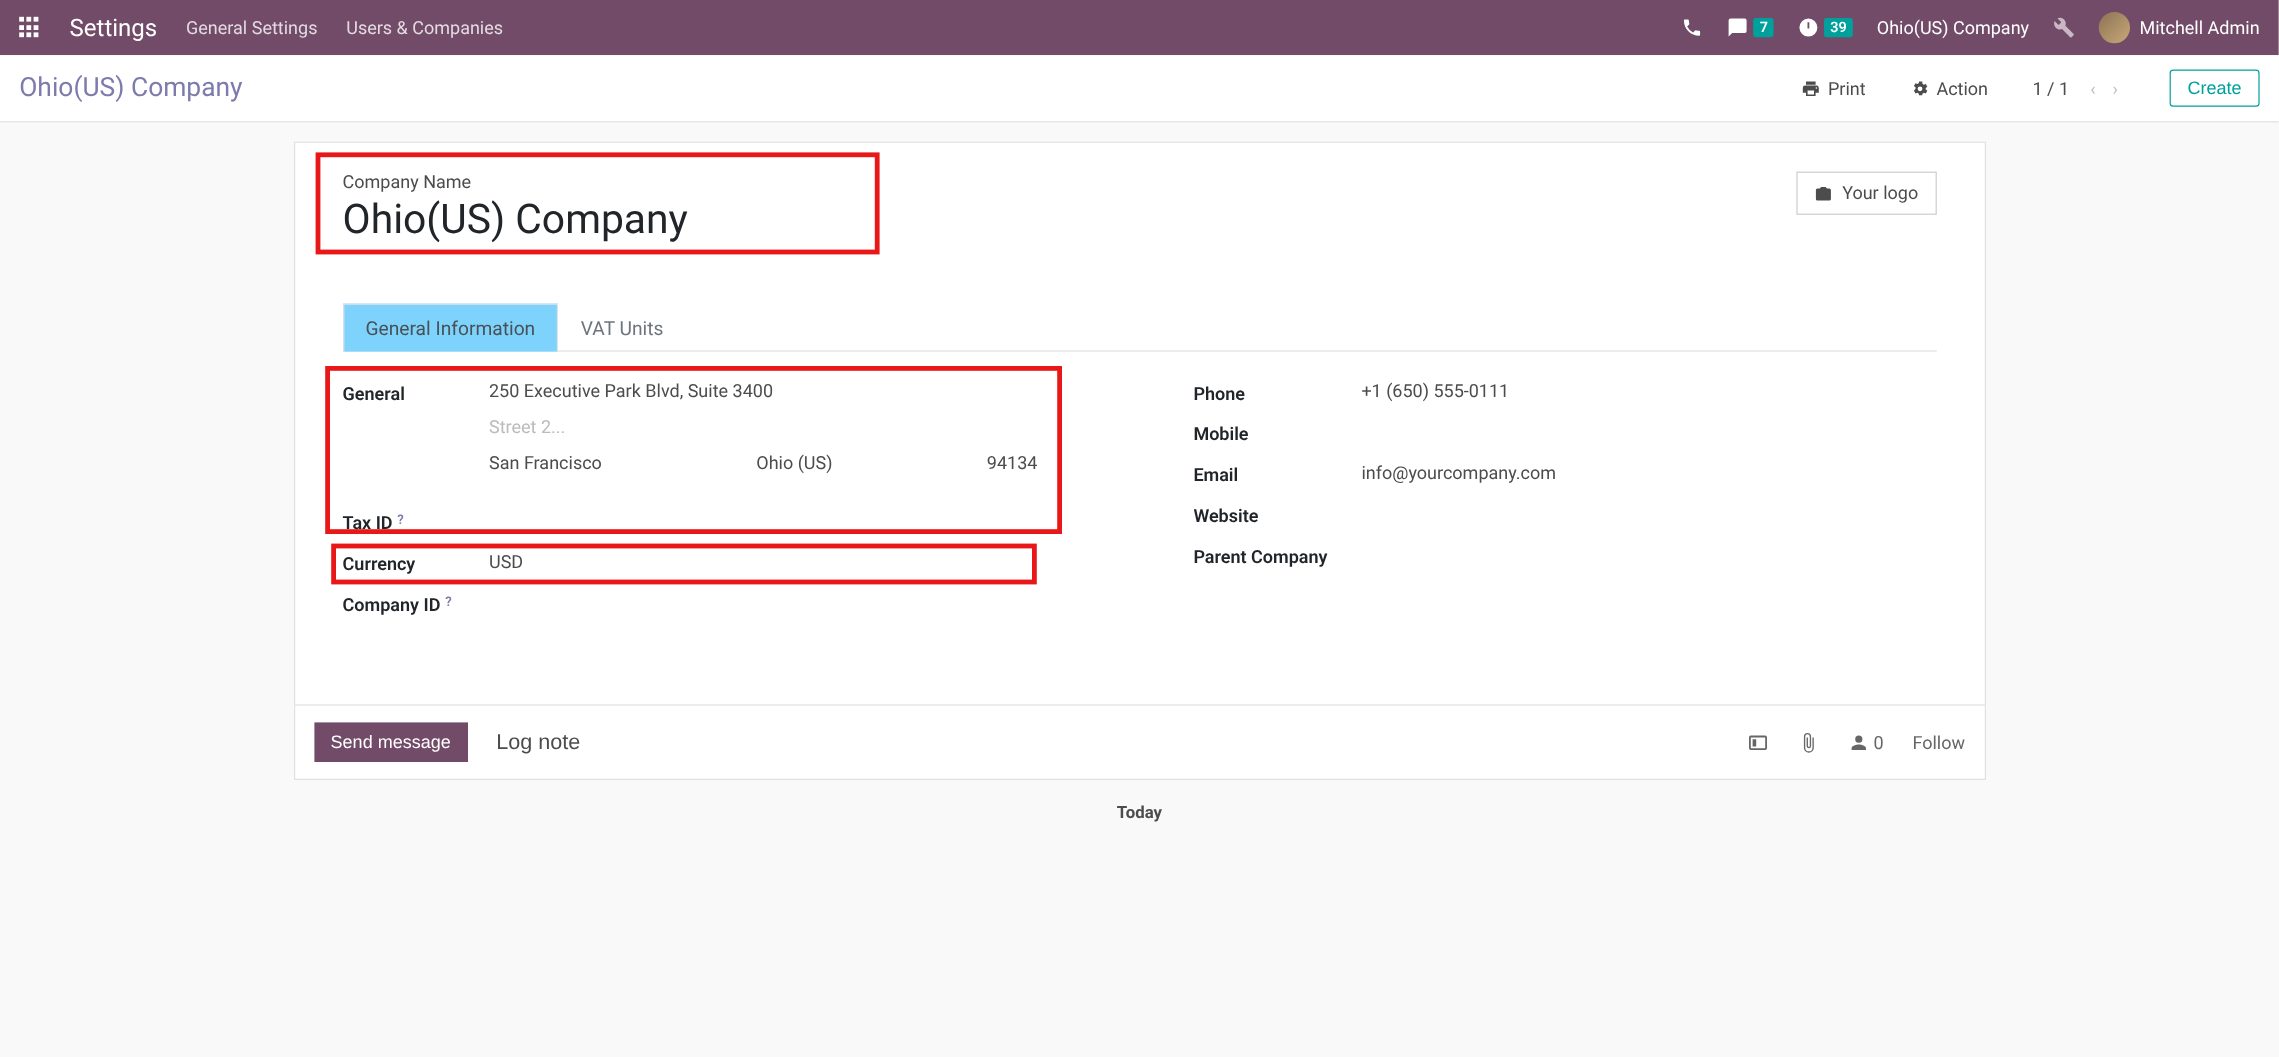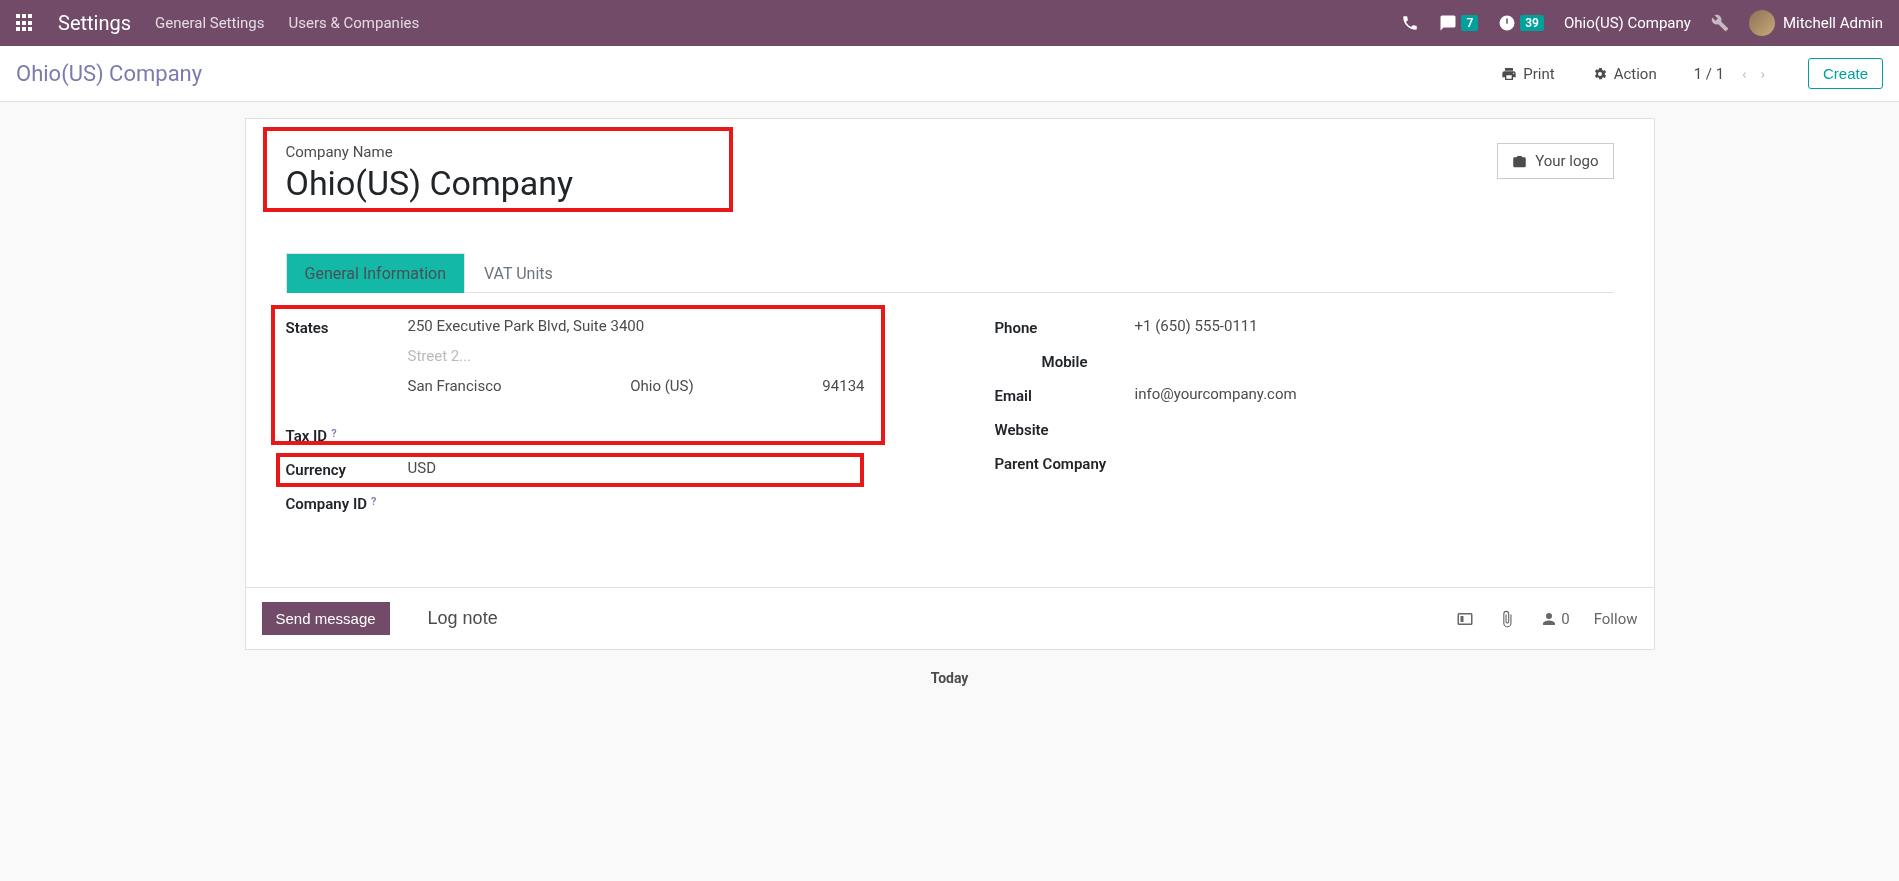--- a/index.html
+++ b/index.html
@@ -42,37 +42,37 @@
 
 .company-label { font-size: 15px; color: #4c4c4c; margin-bottom: 2px; }
 .company-title { font-size: 34px; color: #212529; font-weight: 400; }
 
 .logo-box { position: absolute; right: 40px; top: 24px; border: 1px solid #ccc; padding: 8px 14px; display: flex; align-items: center; gap: 8px; color: #4c4c4c; cursor: pointer; font-size: 15px; }
 .logo-box svg { width: 15px; height: 15px; fill: #4c4c4c; }
 
 
 .tabs { display: flex; border-bottom: 1px solid #dee2e6; margin-top: 50px; }
 .tab { padding: 10px 18px; color: #6c757d; cursor: pointer; font-size: 16px; border: 1px solid transparent; border-bottom: none; margin-bottom: -1px; }
-.tab.active { color: #495057; border-color: #dee2e6; border-bottom-color: #fff; background: #14b8a6; }
+.tab.active { color: #495057; border-color: #dee2e6; border-bottom-color: #fff; background: #7dd3fc; }
 
 
 .fields-grid { display: flex; gap: 90px; margin-top: 24px; }
 .field-col { flex: 1; }
 .field-row { display: flex; margin-bottom: 10px; align-items: flex-start; position: relative; font-size: 15px; }
 .field-label { width: 122px; font-weight: 600; color: #212529; flex-shrink: 0; padding-top: 2px; }
 .field-value { flex: 1; color: #4c4c4c; }
 .addr-line { margin-bottom: 12px; }
 .placeholder-txt { color: #bbb; }
 .addr-row3 { display: flex; justify-content: space-between; padding-right: 40px; }
 .help-icon { color: #7c7bad; font-size: 11px; margin-left: 4px; position: relative; top: -4px; }
 
 
 .chatter-wrap { max-width: 1410px; margin: 0 auto; }
 .chatter { background: #fff; border: 1px solid #e0e0e0; border-top: none; display: flex; align-items: center; padding: 12px 16px; justify-content: space-between; }
-.chatter-left { display: flex; gap: 24px; align-items: center; }
+.chatter-left { display: flex; gap: 10px; align-items: center; }
 .btn-send { background: #714B67; color: #fff; padding: 8px 14px; font-size: 15px; border: none; cursor: pointer; }
 .btn-log { background: transparent; color: #4c4c4c; padding: 8px 14px; font-size: 18px; border: none; cursor: pointer; }
 .chatter-right { display: flex; align-items: center; gap: 24px; color: #666; }
 .chatter-right svg { width: 18px; height: 18px; fill: #666; }
 .follow-count { display: flex; align-items: center; gap: 3px; font-size: 15px; }
 .follow-label { font-size: 15px; cursor: pointer; }
 
 .today-sep { max-width: 1410px; margin: 20px auto 0; text-align: center; font-weight: 700; color: #4c4c4c; font-size: 14px; }
 </style>
 </head>
@@ -170,21 +170,21 @@
   <div class="tabs">
     <div class="tab active">General Information</div>
     <div class="tab">VAT Units</div>
   </div>
 
   <div class="fields-grid">
 
     <div class="field-col">
       <div class="field-row" style="position:relative;">
         <div class="highlight-red hl-address"></div>
-        <div class="field-label">States</div>
+        <div class="field-label">General</div>
         <div class="field-value">
           <div class="addr-line">250 Executive Park Blvd, Suite 3400</div>
           <div class="addr-line placeholder-txt">Street 2...</div>
           <div class="addr-line addr-row3">
             <span>San Francisco</span>
             <span>Ohio (US)</span>
             <span>94134</span>
           </div>
         </div>
       </div>
@@ -205,21 +205,21 @@
         </div>
         <div class="field-value"></div>
       </div>
     </div>
 
     <div class="field-col">
       <div class="field-row">
         <div class="field-label" style="width:140px;">Phone</div>
         <div class="field-value">+1 (650) 555-0111</div>
       </div>
-      <div class="field-row" style="margin-top:14px;text-align:center;">
+      <div class="field-row" style="margin-top:14px;">
         <div class="field-label" style="width:140px;">Mobile</div>
         <div class="field-value"></div>
       </div>
       <div class="field-row" style="margin-top:14px;">
         <div class="field-label" style="width:140px;">Email</div>
         <div class="field-value">info@yourcompany.com</div>
       </div>
       <div class="field-row" style="margin-top:14px;">
         <div class="field-label" style="width:140px;">Website</div>
       </div>

